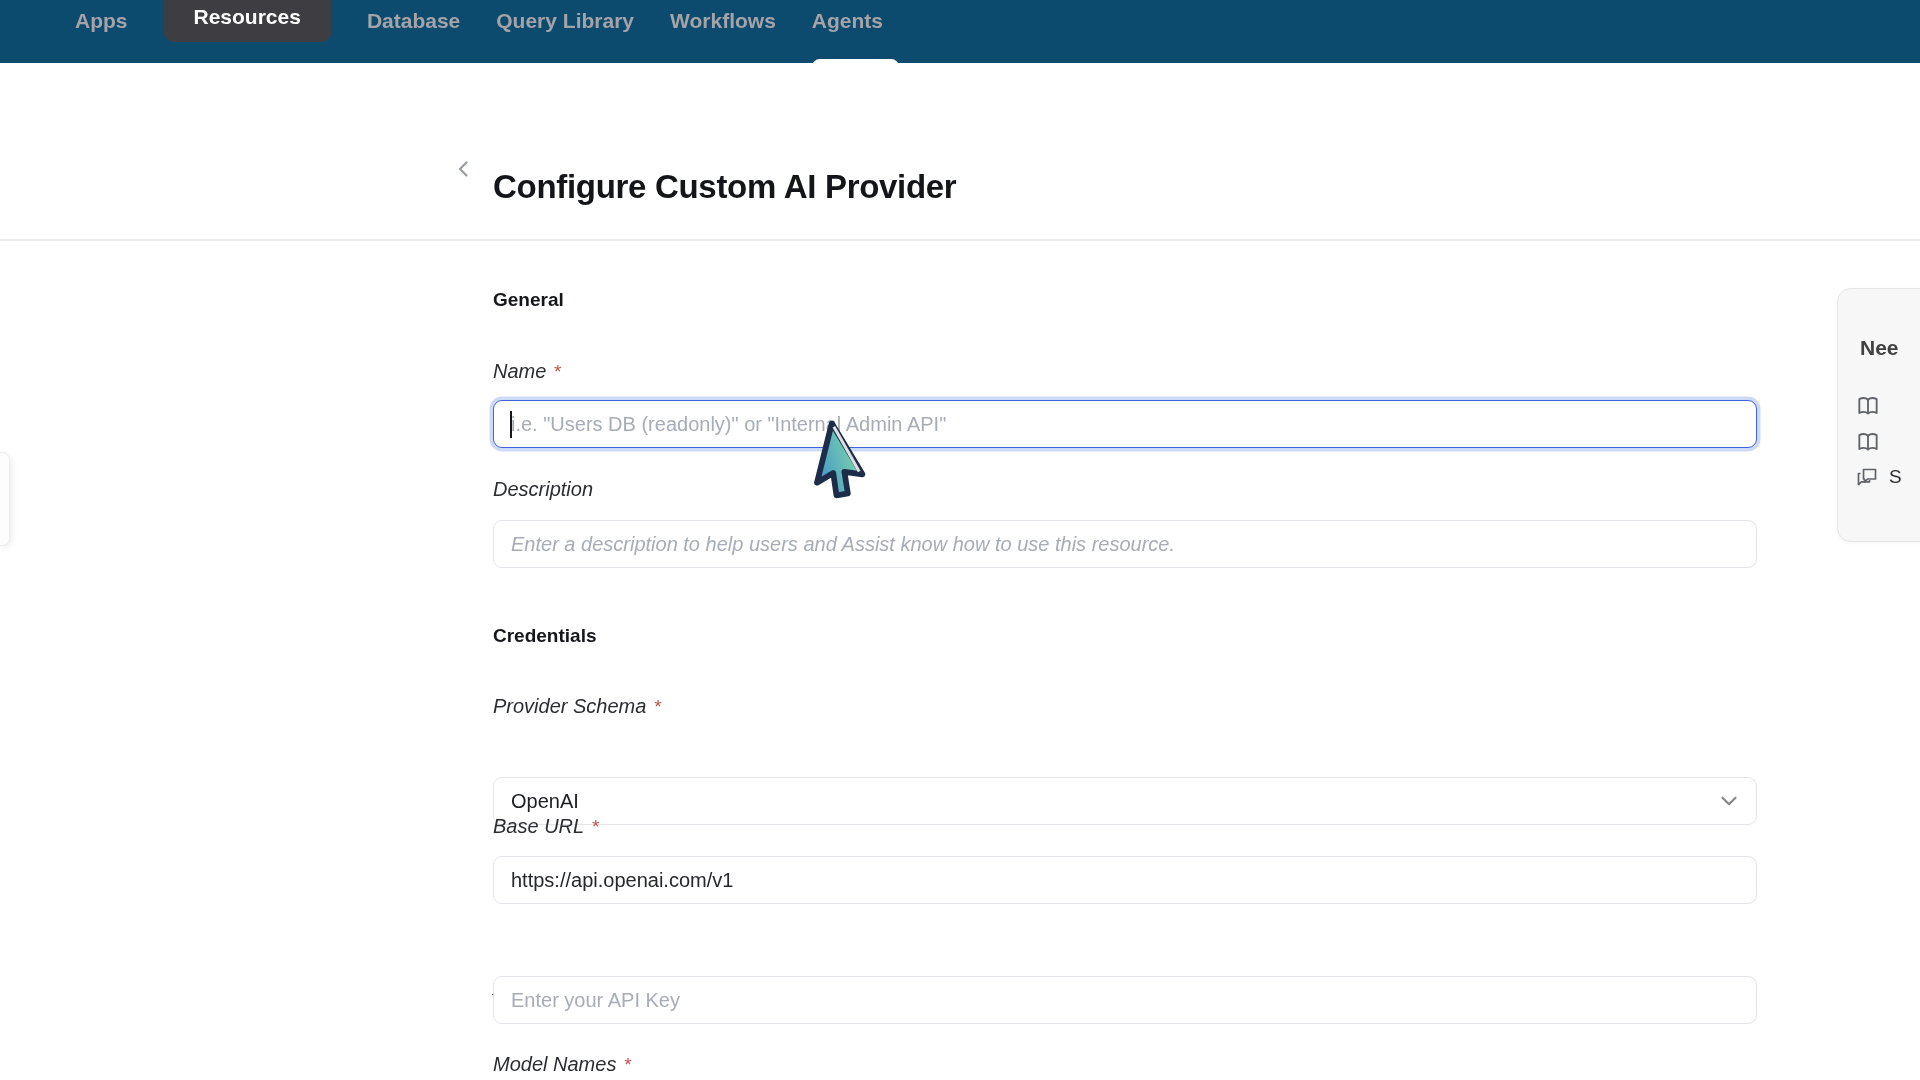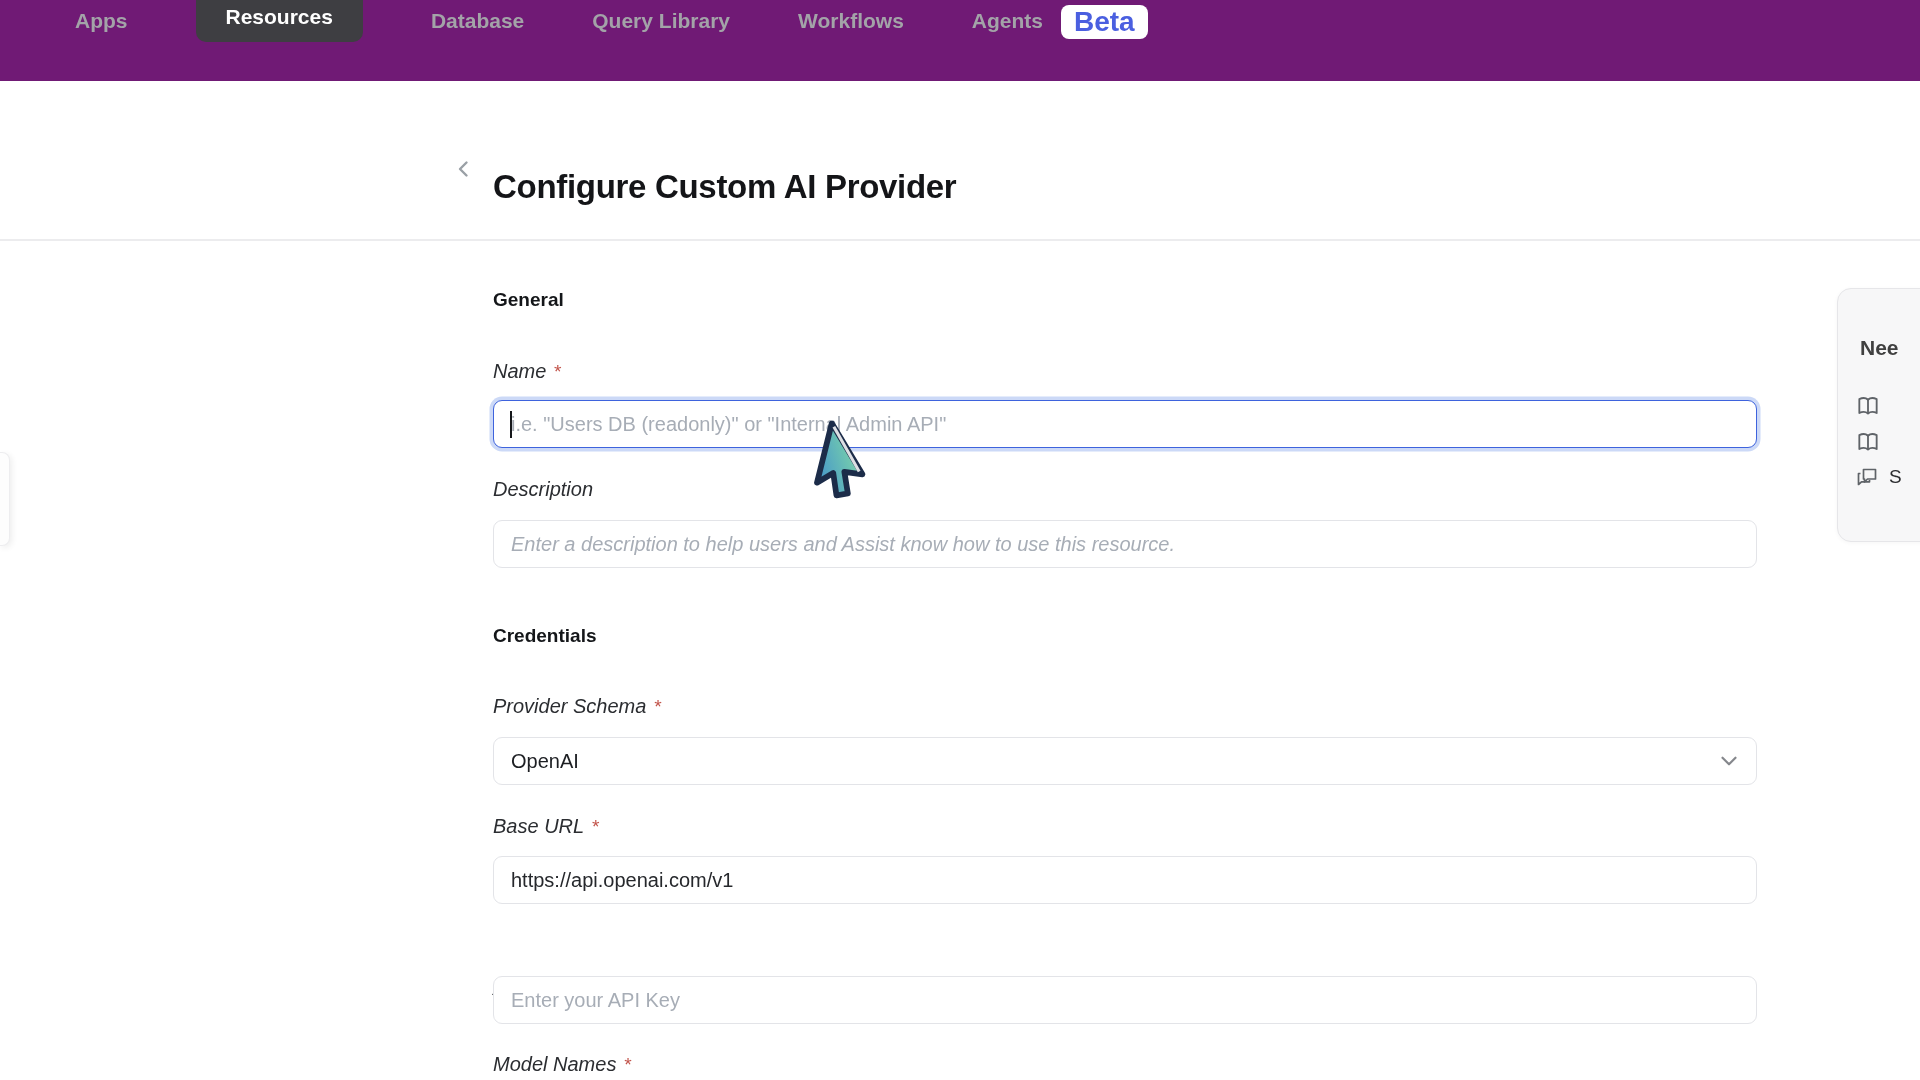--- a/index.html
+++ b/index.html
@@ -3,33 +3,33 @@
 <meta charset="utf-8">
 <style>
   html,body{margin:0;padding:0;}
   body{
     width:1920px;height:1080px;position:relative;overflow:hidden;
     background:#ffffff;font-family:"Liberation Sans","DejaVu Sans",sans-serif;
     -webkit-font-smoothing:antialiased;
   }
   
   .navbar{
-    position:absolute;top:0;left:0;width:1920px;height:81px;
-    background:#701a75;display:flex;align-items:flex-start;
-    padding-left:75px;box-sizing:border-box;overflow:hidden;gap:68px;
+    position:absolute;top:0;left:0;width:1920px;height:63px;
+    background:#0c4a6e;display:flex;align-items:flex-start;
+    padding-left:75px;box-sizing:border-box;overflow:hidden;gap:36px;
   }
   .nav-item{
     color:#a3a3a8;font-size:21px;font-weight:600;line-height:30px;
     padding-top:6px;white-space:nowrap;cursor:pointer;
   }
   .nav-item.active{
     color:#ffffff;background:#3e3e42;border-radius:10px;
     margin-top:-14px;padding:16px 30px 10px 30px;
   }
-  .nav-agents{display:flex;align-items:flex-start;gap:18px;}
+  .nav-agents{display:flex;align-items:flex-start;gap:18px;flex-direction:column;}
   .beta-badge{
     margin-top:5px;background:#ffffff;color:#4a5fe0;font-size:28px;font-weight:700;
     padding:4px 13px;border-radius:8px;line-height:26px;
   }
   
   .back-btn{position:absolute;left:449px;top:152px;width:30px;height:34px;cursor:pointer;
     display:flex;align-items:center;justify-content:center;}
   .page-title{
     position:absolute;left:493px;top:132px;font-size:33px;font-weight:700;
     color:#141518;letter-spacing:-0.3px;margin-top:36px;
@@ -110,21 +110,21 @@
     <span>Description</span>
   </div>
   <input class="tb" style="top: 520px; font-style: italic;" type="text" placeholder="Enter a description to help users and Assist know how to use this resource.">
 
   <div class="section-heading" style="top:625px;">Credentials</div>
 
   <div class="field-label" style="top:695px;">
     <span>Provider Schema</span>
       <span class="req">*</span>
   </div>
-  <div class="tb select" style="top:737px;">
+  <div class="tb select" style="top:777px;">
     <span class="sel-value">OpenAI</span>
     <svg width="26" height="26" viewBox="0 0 24 24" fill="none" stroke="#85878c" stroke-width="2" stroke-linecap="round" stroke-linejoin="round">
         <path d="M6 9l6 6 6-6"></path>
       </svg>
   </div>
 
   <div class="field-label" style="top:815px;">
     <span>Base URL</span>
       <span class="req">*</span>
   </div>

